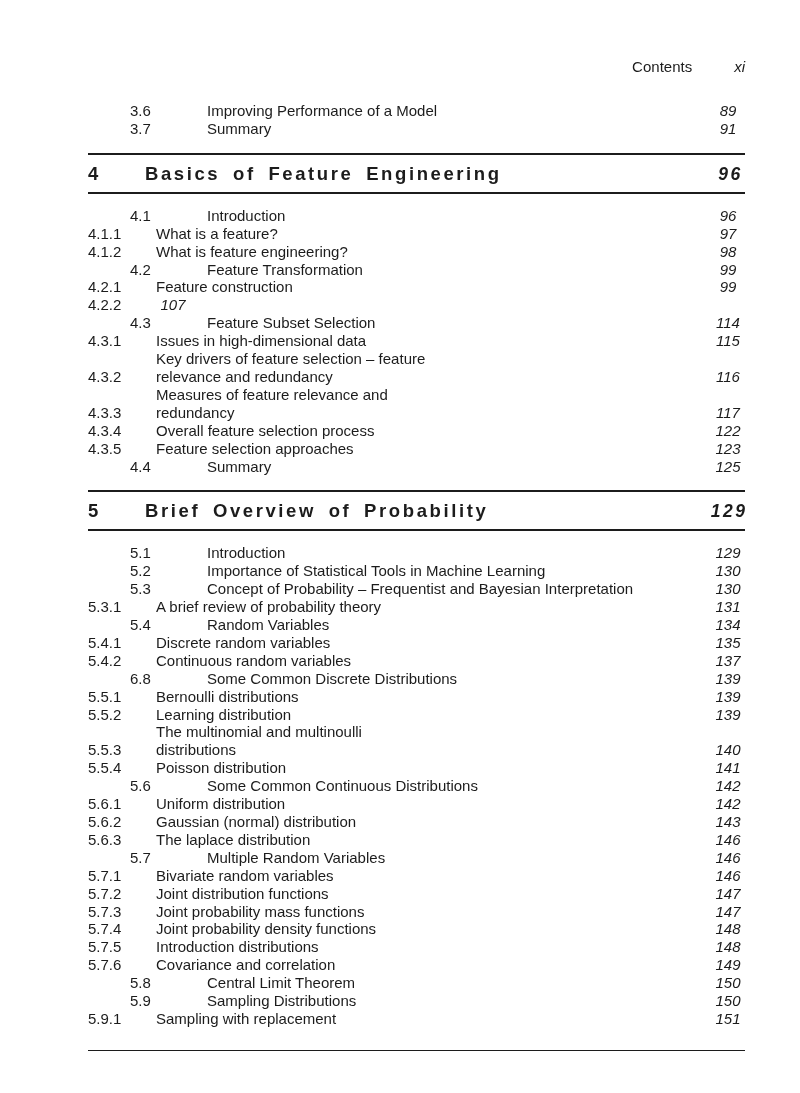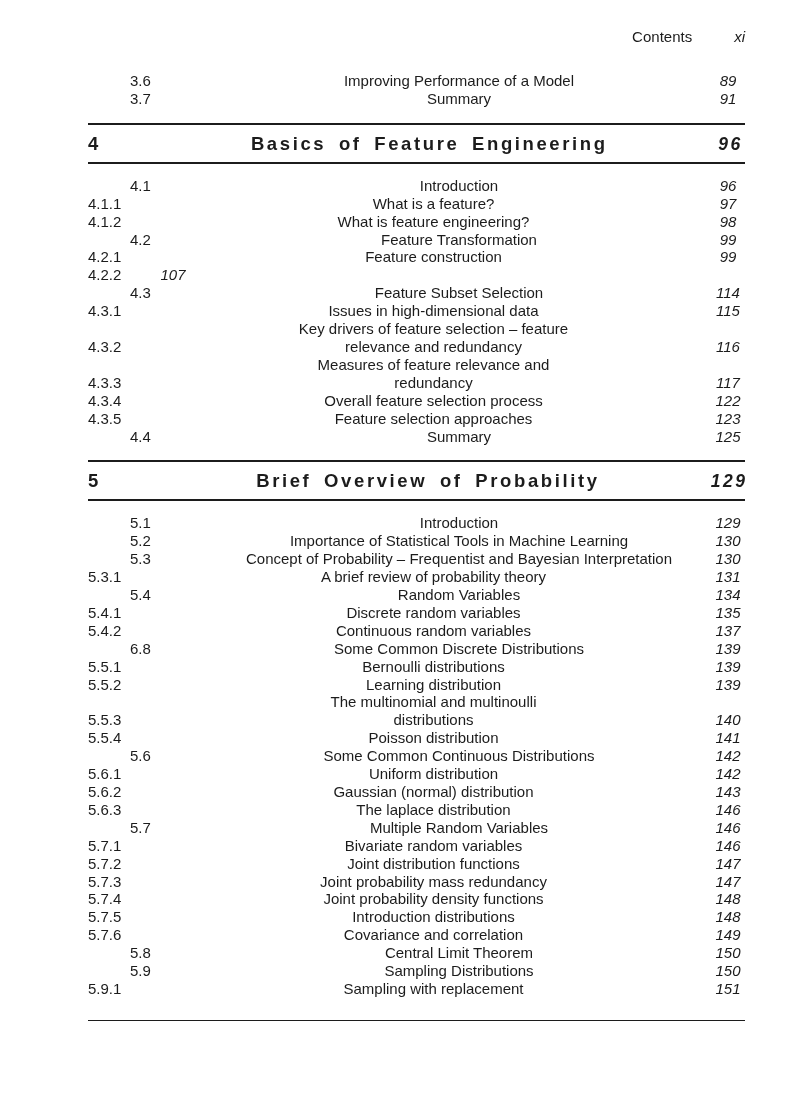--- a/index.html
+++ b/index.html
@@ -6,21 +6,21 @@
     margin: 0;
     padding: 0;
     background: #ffffff;
   }
   .page {
     position: relative;
     width: 800px;
     height: 1093px;
     background: #ffffff;
     box-sizing: border-box;
-    padding: 28px 55px 0 88px;
+    padding: 58px 55px 0 88px;
     font-family: "Liberation Sans", sans-serif;
     color: #1c1c1c;
     overflow: hidden;
   }
   .running-head {
     display: flex;
     justify-content: flex-end;
     align-items: baseline;
     gap: 42px;
     font-size: 15px;
@@ -34,21 +34,21 @@
     display: block;
   }
   .row {
     display: flex;
     align-items: flex-end;
     font-size: 15px;
     line-height: 17.9px;
     color: #1c1c1c;
   }
   .num { flex: none; white-space: nowrap; }
-  .titlewrap { flex: 1 1 auto; min-width: 0; text-align: center; }
+  .titlewrap { flex: 1 1 auto; min-width: 0; }
   .title-line2 { display: block; }
   .pageno {
     flex: none;
     font-style: italic;
     min-width: 34px;
     text-align: center;
     white-space: nowrap;
   }
   .row.section .num { margin-left: 42px; width: 77px; }
   .row.subsection .num { width: 68px; }
@@ -297,21 +297,21 @@
   </div>
 
   <div class="row subsection">
     <span class="num">5.7.2</span>
     <span class="titlewrap"><span>Joint distribution functions</span></span>
     <span class="pageno">147</span>
   </div>
 
   <div class="row subsection">
     <span class="num">5.7.3</span>
-    <span class="titlewrap"><span>Joint probability mass redundancy</span></span>
+    <span class="titlewrap"><span>Joint probability mass functions</span></span>
     <span class="pageno">147</span>
   </div>
 
   <div class="row subsection">
     <span class="num">5.7.4</span>
     <span class="titlewrap"><span>Joint probability density functions</span></span>
     <span class="pageno">148</span>
   </div>
 
   <div class="row subsection">

